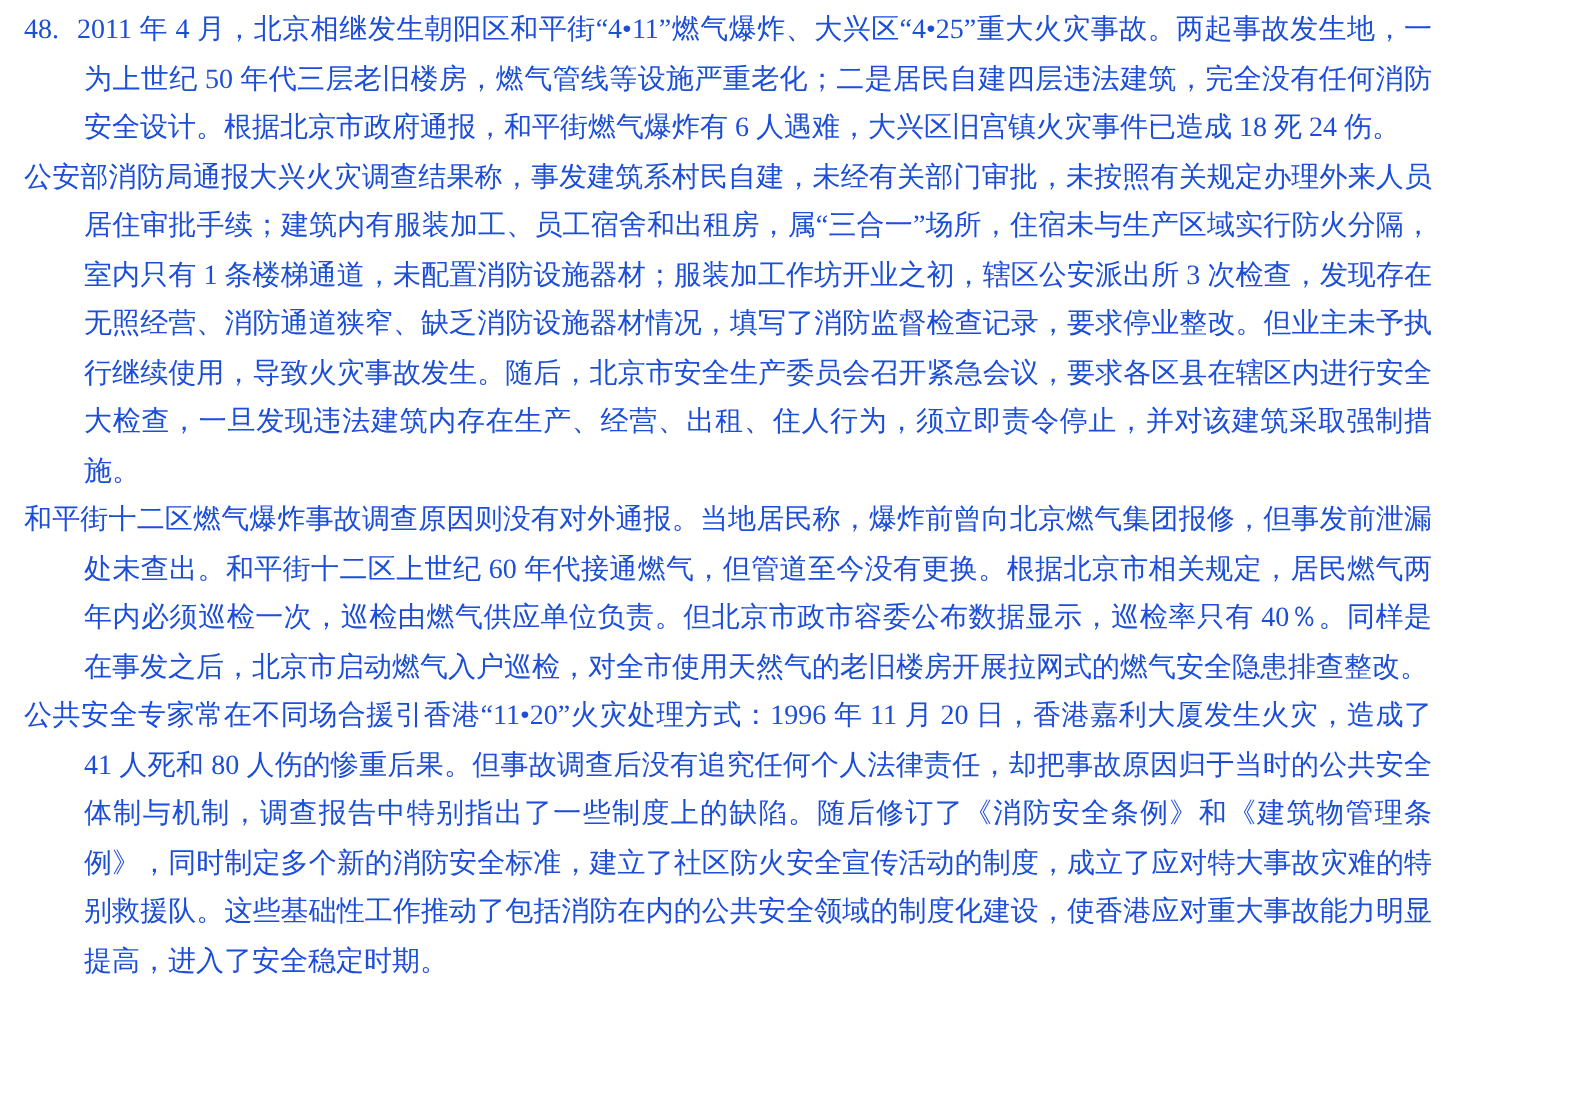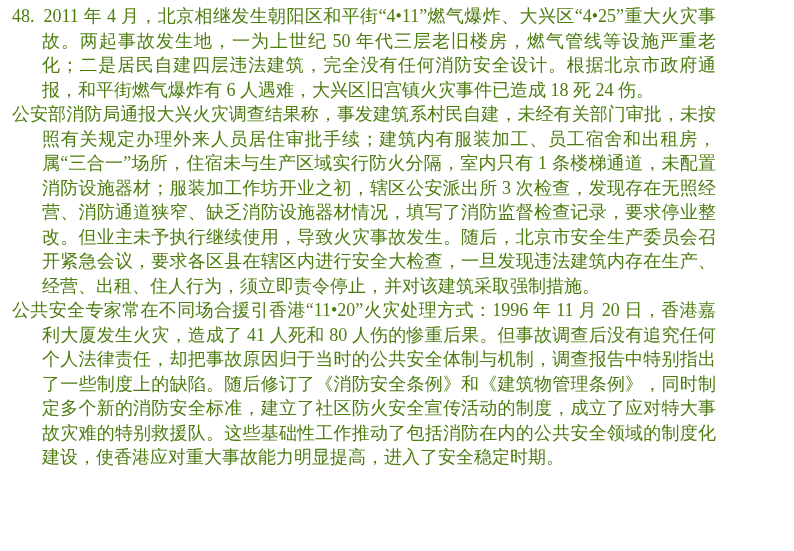--- a/index.html
+++ b/index.html
@@ -10,23 +10,23 @@
   body {
     width: 794px;
     height: 551px;
     overflow: hidden;
   }
   .page {
     box-sizing: border-box;
     width: 726px;
     height: 551px;
     padding: 4px 10px 0 12px;
-    color: #4d7c0f;
+    color: #1d4ed8;
     font-family: "Liberation Serif", "DejaVu Serif", serif;
-    font-size: 18px;
+    font-size: 14px;
     line-height: 24.5px;
     text-align: justify;
     text-justify: inter-ideograph;
   }
   p.para {
     margin: 0;
     padding-left: 30px;   
     text-indent: -30px;   
   }
   .item-number {
@@ -36,15 +36,16 @@
   }
 </style>
 </head>
 <body>
 
 <div class="page">
   <p class="para"><span class="item-number">48.</span><span>2011 年 4 月，北京相继发生朝阳区和平街“4•11”燃气爆炸、大兴区“4•25”重大火灾事故。两起事故发生地，一为上世纪 50 年代三层老旧楼房，燃气管线等设施严重老化；二是居民自建四层违法建筑，完全没有任何消防安全设计。根据北京市政府通报，和平街燃气爆炸有 6 人遇难，大兴区旧宫镇火灾事件已造成 18 死 24 伤。</span></p>
 
   <p class="para">公安部消防局通报大兴火灾调查结果称，事发建筑系村民自建，未经有关部门审批，未按照有关规定办理外来人员居住审批手续；建筑内有服装加工、员工宿舍和出租房，属“三合一”场所，住宿未与生产区域实行防火分隔，室内只有 1 条楼梯通道，未配置消防设施器材；服装加工作坊开业之初，辖区公安派出所 3 次检查，发现存在无照经营、消防通道狭窄、缺乏消防设施器材情况，填写了消防监督检查记录，要求停业整改。但业主未予执行继续使用，导致火灾事故发生。随后，北京市安全生产委员会召开紧急会议，要求各区县在辖区内进行安全大检查，一旦发现违法建筑内存在生产、经营、出租、住人行为，须立即责令停止，并对该建筑采取强制措施。</p>
 
+  <p class="para">和平街十二区燃气爆炸事故调查原因则没有对外通报。当地居民称，爆炸前曾向北京燃气集团报修，但事发前泄漏处未查出。和平街十二区上世纪 60 年代接通燃气，但管道至今没有更换。根据北京市相关规定，居民燃气两年内必须巡检一次，巡检由燃气供应单位负责。但北京市政市容委公布数据显示，巡检率只有 40％。同样是在事发之后，北京市启动燃气入户巡检，对全市使用天然气的老旧楼房开展拉网式的燃气安全隐患排查整改。</p>
 
   <p class="para">公共安全专家常在不同场合援引香港“11•20”火灾处理方式：1996 年 11 月 20 日，香港嘉利大厦发生火灾，造成了 41 人死和 80 人伤的惨重后果。但事故调查后没有追究任何个人法律责任，却把事故原因归于当时的公共安全体制与机制，调查报告中特别指出了一些制度上的缺陷。随后修订了《消防安全条例》和《建筑物管理条例》，同时制定多个新的消防安全标准，建立了社区防火安全宣传活动的制度，成立了应对特大事故灾难的特别救援队。这些基础性工作推动了包括消防在内的公共安全领域的制度化建设，使香港应对重大事故能力明显提高，进入了安全稳定时期。</p>
 </div>
 
 </body></html>

